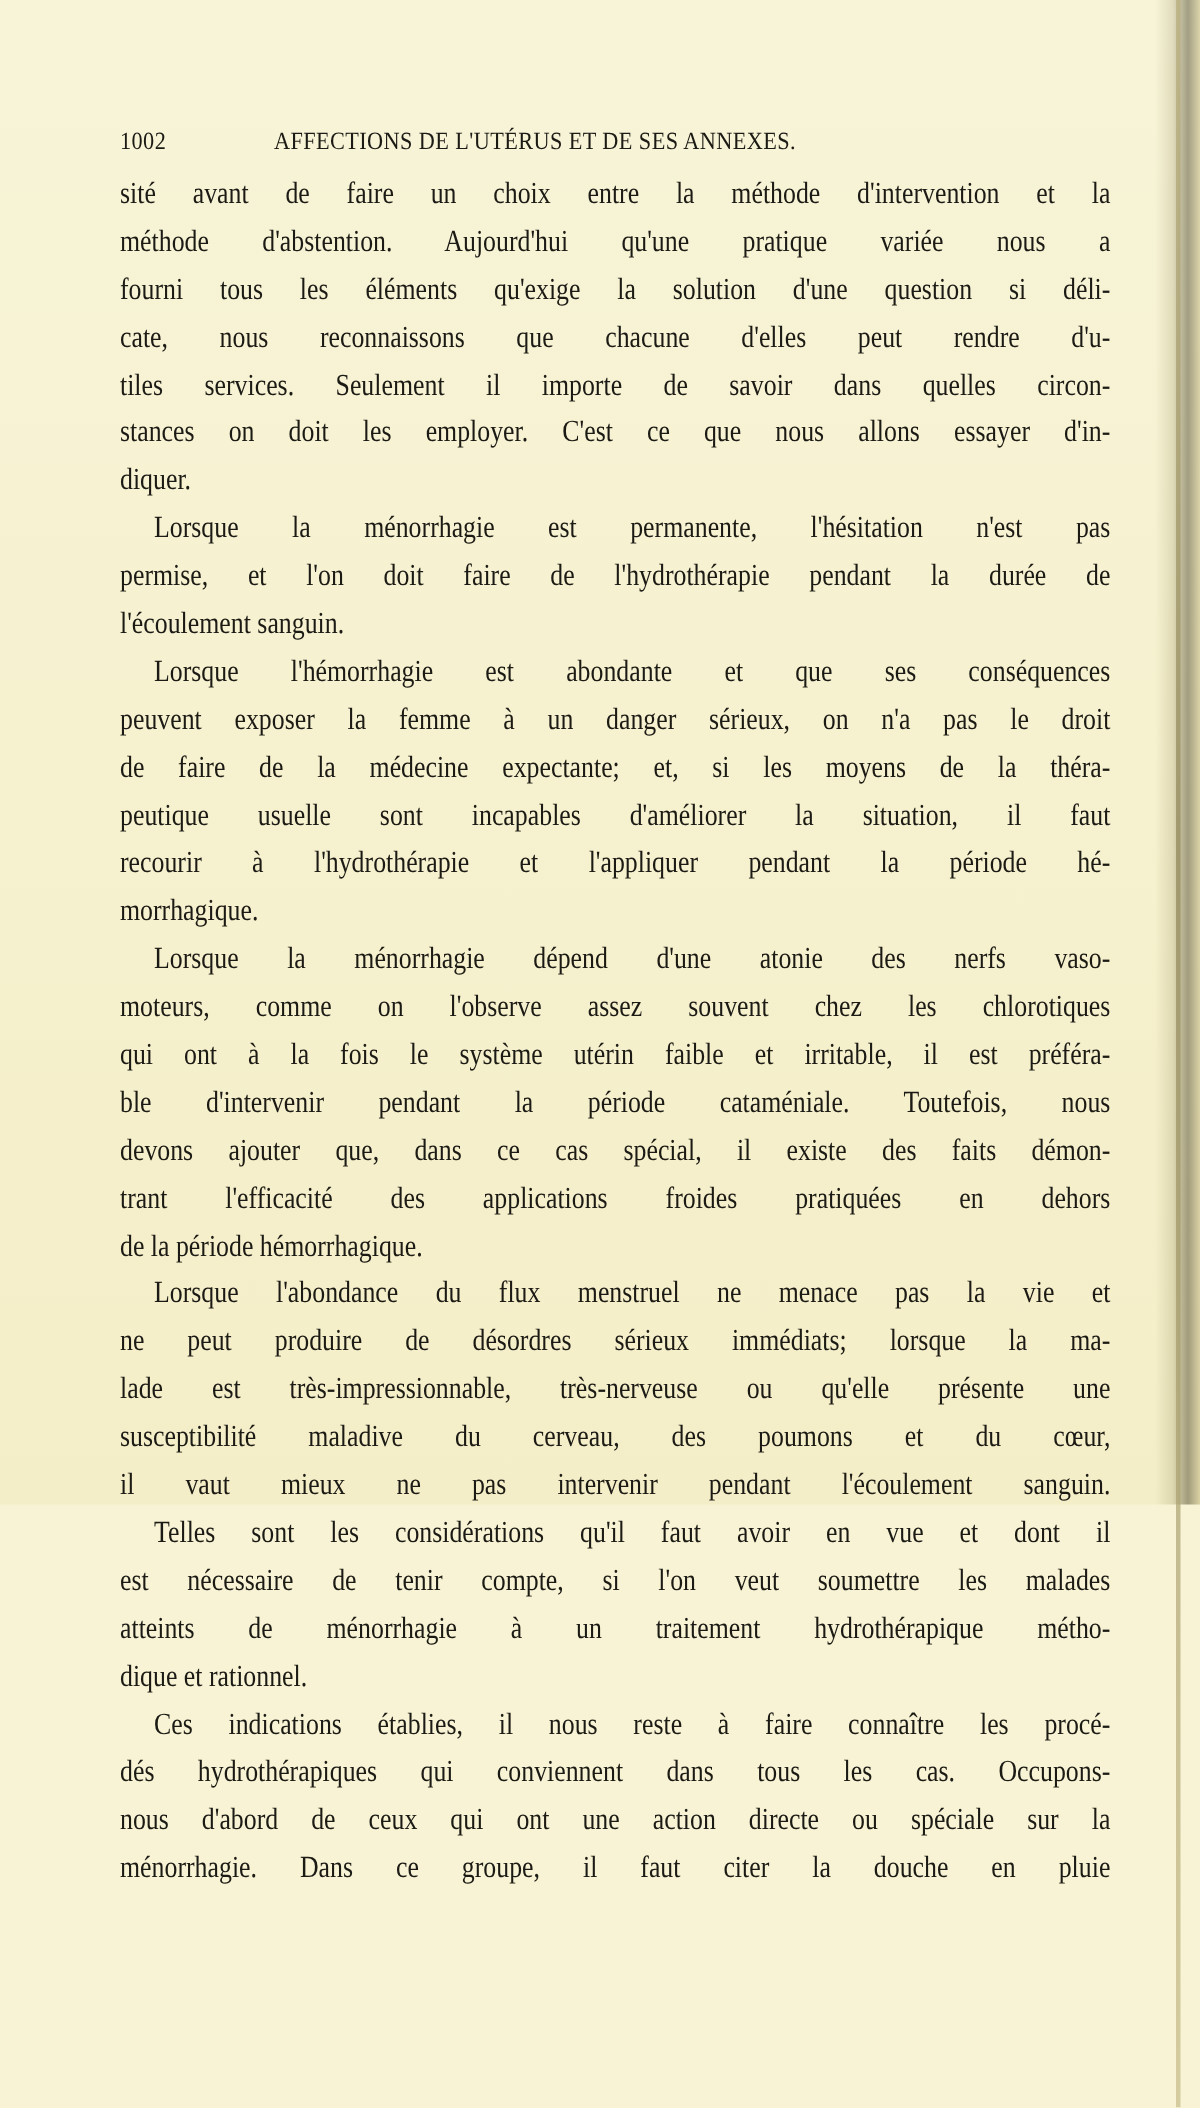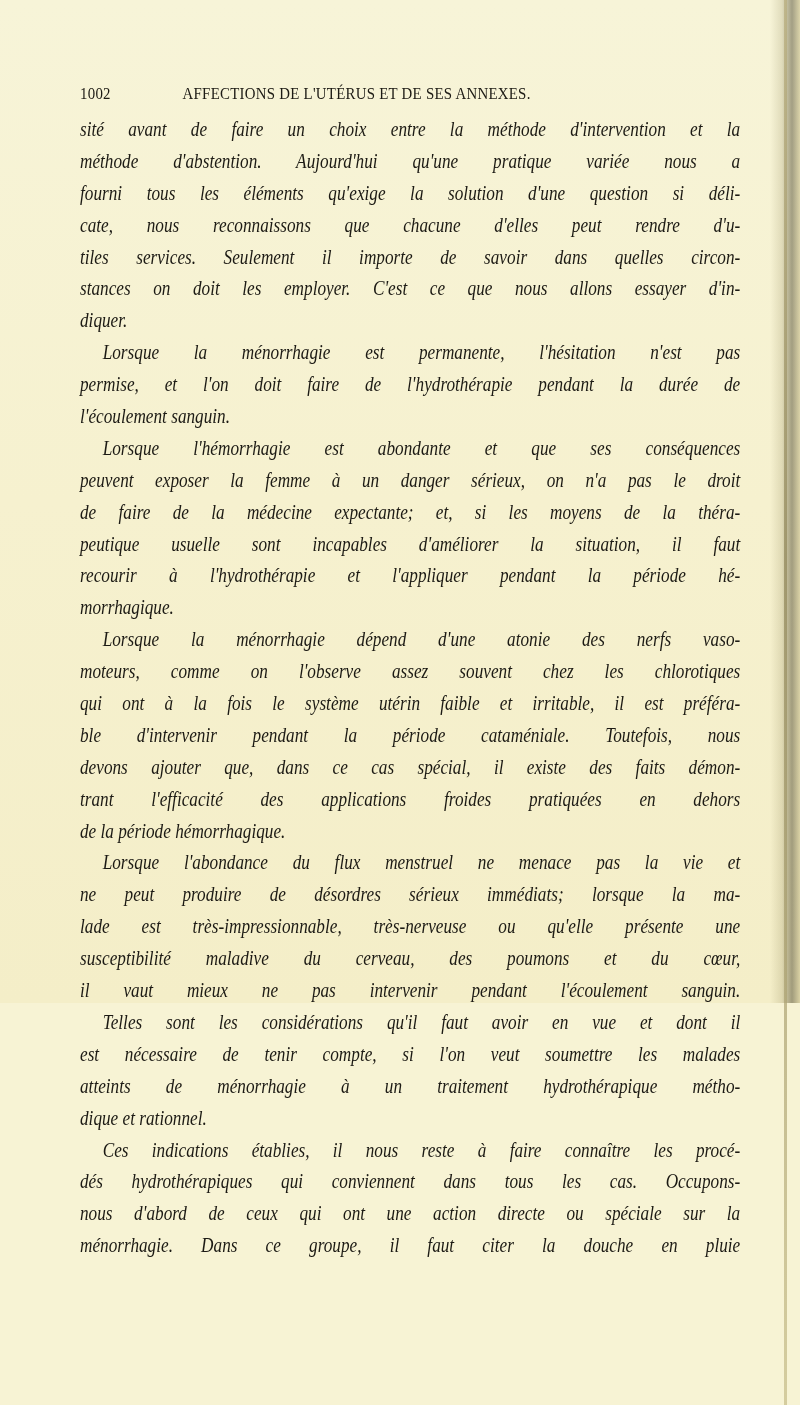--- a/index.html
+++ b/index.html
@@ -50,21 +50,20 @@
     .running-head .title {
       position: absolute;
       left: 114px;
       top: 0;
     }
     .text-block {
       position: absolute;
       left: 80px;
       top: 114px;
       width: 660px;
-      font-style: italic;
     }
     .line {
       height: 31.9px;
       line-height: 31.9px;
       font-size: 20.5px;
       white-space: nowrap;
       text-align: justify;
       text-align-last: justify;
       transform: scaleX(0.84);
       transform-origin: left center;

